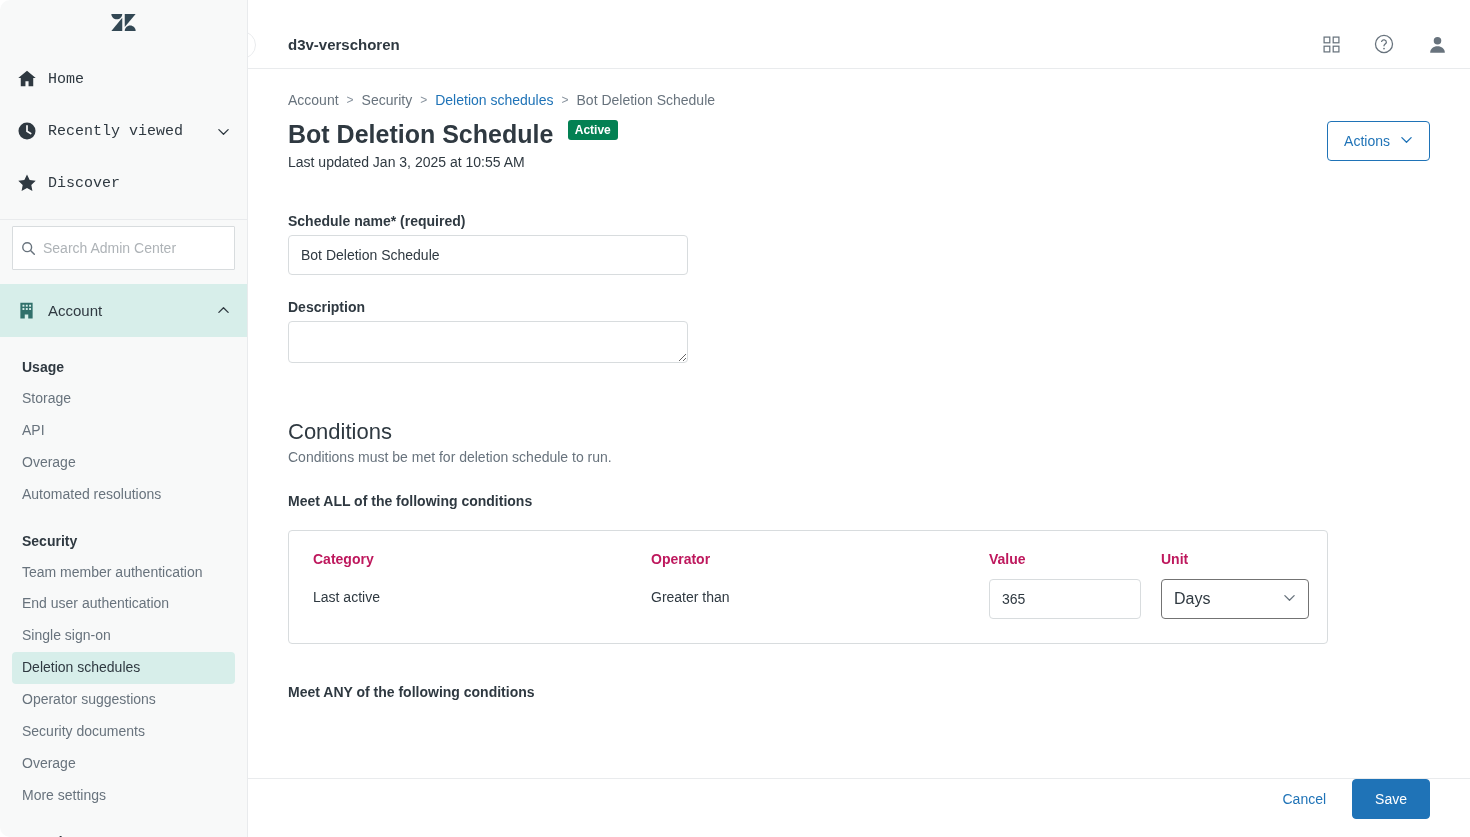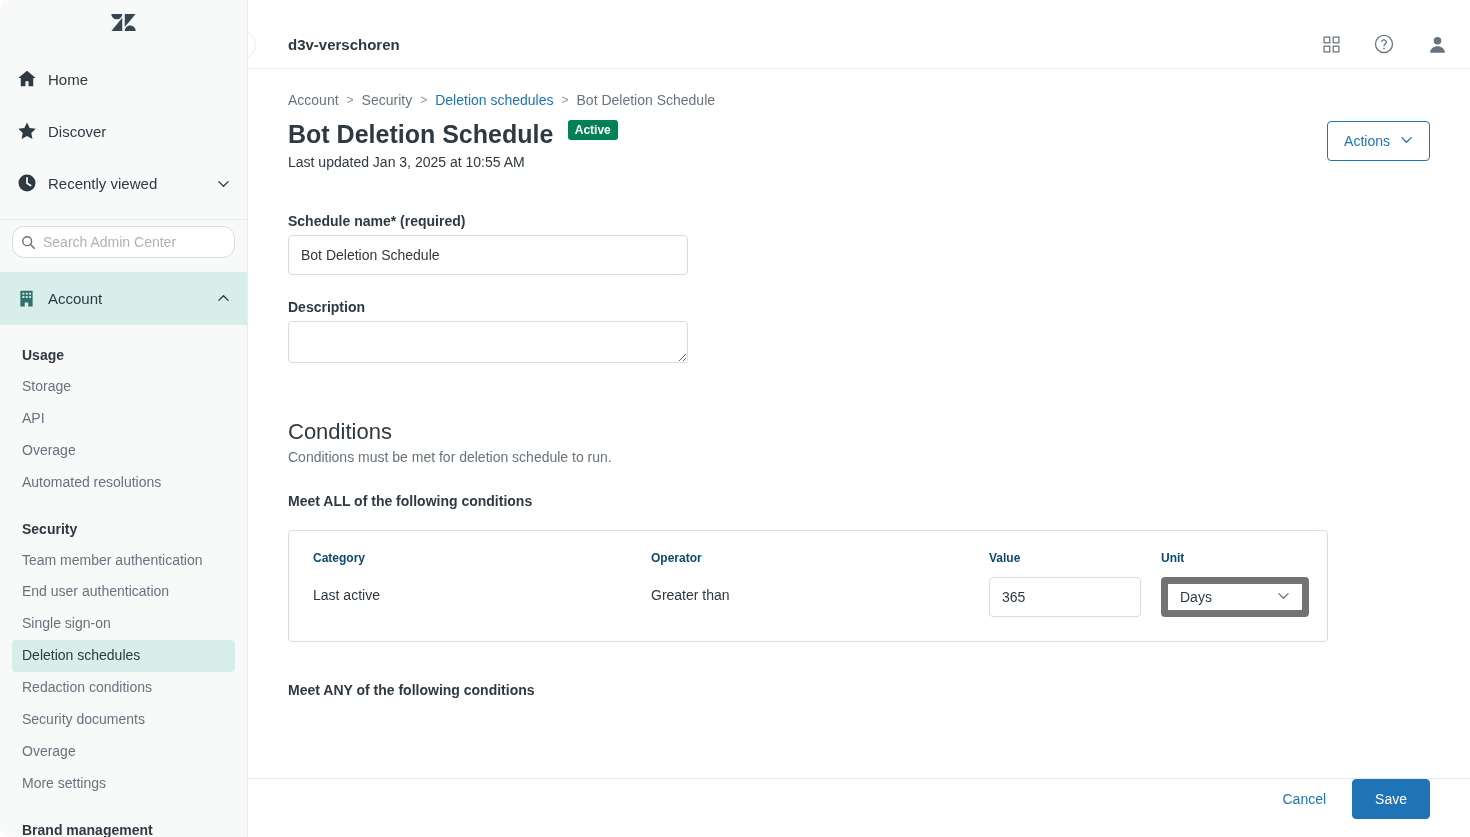--- a/index.html
+++ b/index.html
@@ -29,30 +29,30 @@
 
   .nav-top { padding: 4px 0 10px 0; }
   .nav-row {
     display: flex; align-items: center;
     height: 52px; padding: 0 16px;
     cursor: pointer;
   }
   .nav-row .ico { width: 32px; flex: 0 0 32px; display: flex; align-items:center; }
   .nav-row .lbl {
     font-size: 15px; color: #2f3941; font-weight: 400;
-    flex: 1 1 auto; line-height: 1;
+    flex: 1 1 auto; line-height: 1; font-family: Liberation Mono, monospace;
   }
   .nav-row .chev { width: 16px; flex: 0 0 16px; display:flex; align-items:center; justify-content:center; }
 
   .search-sec {
     padding: 6px 12px 14px 12px;
     border-top: 1px solid #e9ebed;
   }
   .search-box {
-    height: 32px; border: 1px solid #d8dcde; border-radius: 12px;
+    height: 44px; border: 1px solid #d8dcde; border-radius: 1px;
     background: #fff; display: flex; align-items: center; padding: 0 8px;
   }
   .search-box .sico { width: 22px; flex:0 0 22px; display:flex; align-items:center; }
   .search-box input {
     border: none; outline: none; font-size: 14px; color: #2f3941;
     font-family: "Liberation Sans", sans-serif; width: 100%; background: transparent;
   }
   .search-box input::placeholder { color: #aeb3b7; }
 
   .acct-row {
@@ -164,34 +164,34 @@
   .cond-card {
     margin-top: 21px;
     border: 1px solid #d8dcde; border-radius: 4px;
     width: 1040px; padding: 20px 24px 24px 24px;
   }
   .cond-grid {
     display: grid;
     grid-template-columns: 338px 338px 172px auto;
     align-items: start;
   }
-  .col-head { font-size: 12px; font-weight: 700; color: #0c4a6e; }
+  .col-head { font-size: 14px; font-weight: 700; color: #be185d; }
   .col-val { font-size: 14px; color: #2f3941; padding-top: 22px; }
   .small-input {
     margin-top: 12px;
     width: 152px; height: 40px;
     border: 1px solid #d8dcde; border-radius: 4px;
     padding: 0 12px; font-size: 14px; color: #2f3941;
     font-family: "Liberation Sans", sans-serif; outline:none; background:#fff;
   }
   .select-box {
     margin-top: 12px;
     width: 148px; height: 40px;
-    border: 7px solid #737373; border-radius: 4px;
-    padding: 0 12px; font-size: 14px; color: #2f3941;
+    border: 1px solid #737373; border-radius: 4px;
+    padding: 0 12px; font-size: 16px; color: #2f3941;
     display: flex; align-items: center; cursor: pointer; background:#fff;
   }
   .select-box .sv { flex: 1 1 auto; }
 
   .cond-meet2 { font-size: 14px; font-weight: 700; color: #2f3941; margin-top: 40px; }
 
   .footer {
     position: absolute; left: 0; right: 0; bottom: 0;
     height: 79px;
     background: #fff;
@@ -233,40 +233,40 @@
         <span class="ico">
           <svg width="22" height="22" viewBox="0 0 24 24" fill="#2f3941">
               <path d="M12 3L2.5 11h2.7v9h5.1v-5.6h3.4V20h5.1v-9h2.7z"></path>
             </svg>
         </span>
         <span class="lbl">Home</span>
       </div>
 
       <div class="nav-row">
         <span class="ico">
-          <svg width="22" height="22" viewBox="0 0 24 24" fill="#2f3941">
-              <path d="M12 2.6l2.9 6 6.6.9-4.8 4.6 1.2 6.5L12 17.5 6.1 20.6l1.2-6.5-4.8-4.6 6.6-.9z"></path>
-            </svg>
-        </span>
-        <span class="lbl">Discover</span>
-      </div>
-
-      <div class="nav-row">
-        <span class="ico">
           <svg width="22" height="22" viewBox="0 0 24 24">
               <circle cx="12" cy="12" r="9.3" fill="#2f3941"></circle>
               <path d="M12 6.3v6.1l4 2.4" stroke="#f8f9f9" stroke-width="1.9" fill="none" stroke-linecap="round"></path>
             </svg>
         </span>
         <span class="lbl">Recently viewed</span>
         <span class="chev">
           <svg width="13" height="13" viewBox="0 0 14 14">
               <path d="M2 5l5 5 5-5" stroke="#2f3941" stroke-width="1.4" fill="none" stroke-linecap="round" stroke-linejoin="round"></path>
             </svg>
         </span>
+      </div>
+
+      <div class="nav-row">
+        <span class="ico">
+          <svg width="22" height="22" viewBox="0 0 24 24" fill="#2f3941">
+              <path d="M12 2.6l2.9 6 6.6.9-4.8 4.6 1.2 6.5L12 17.5 6.1 20.6l1.2-6.5-4.8-4.6 6.6-.9z"></path>
+            </svg>
+        </span>
+        <span class="lbl">Discover</span>
       </div>
     </div>
 
     <div class="search-sec">
       <div class="search-box">
         <span class="sico">
           <svg width="15" height="15" viewBox="0 0 16 16">
               <circle cx="6.6" cy="6.6" r="4.7" stroke="#68737d" stroke-width="1.5" fill="none"></circle>
               <path d="M10.2 10.2l4 4" stroke="#68737d" stroke-width="1.6" stroke-linecap="round"></path>
             </svg>
@@ -301,21 +301,21 @@
       <div class="subnav-item">Storage</div>
       <div class="subnav-item">API</div>
       <div class="subnav-item">Overage</div>
       <div class="subnav-item">Automated resolutions</div>
 
       <div class="subnav-group-title" style="padding-top:22px;">Security</div>
       <div class="subnav-item">Team member authentication</div>
       <div class="subnav-item">End user authentication</div>
       <div class="subnav-item">Single sign-on</div>
       <div class="subnav-item active">Deletion schedules</div>
-      <div class="subnav-item">Redaction conditions</div>
+      <div class="subnav-item">Operator suggestions</div>
       <div class="subnav-item">Security documents</div>
       <div class="subnav-item">Overage</div>
       <div class="subnav-item">More settings</div>
 
       <div class="subnav-group-title" style="padding-top:22px;">Brand management</div>
     </div>
   </aside>
 
   <section class="main">
 

